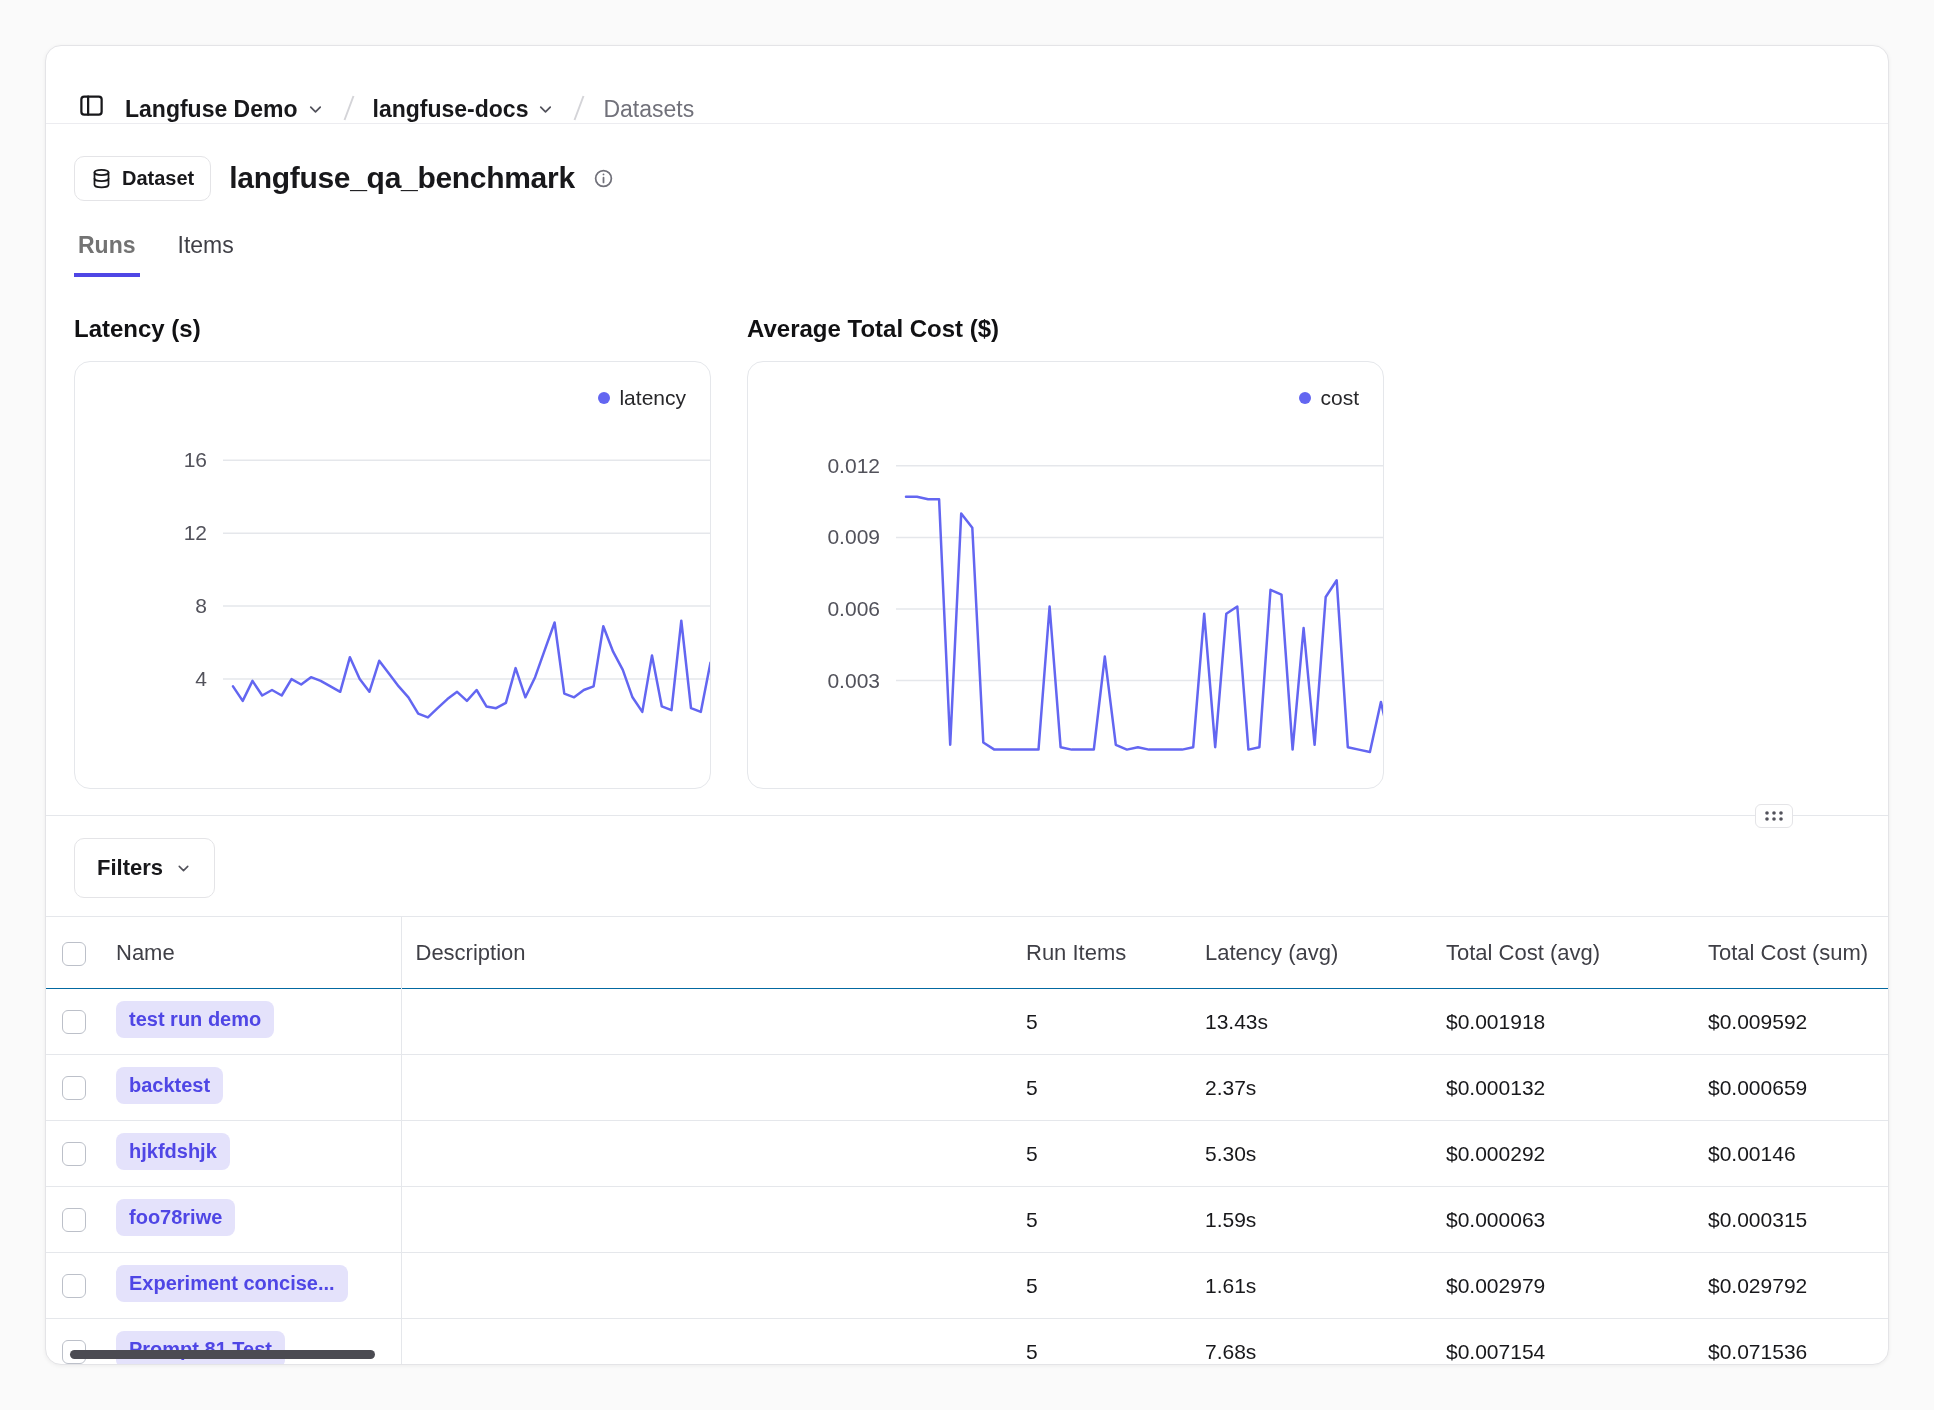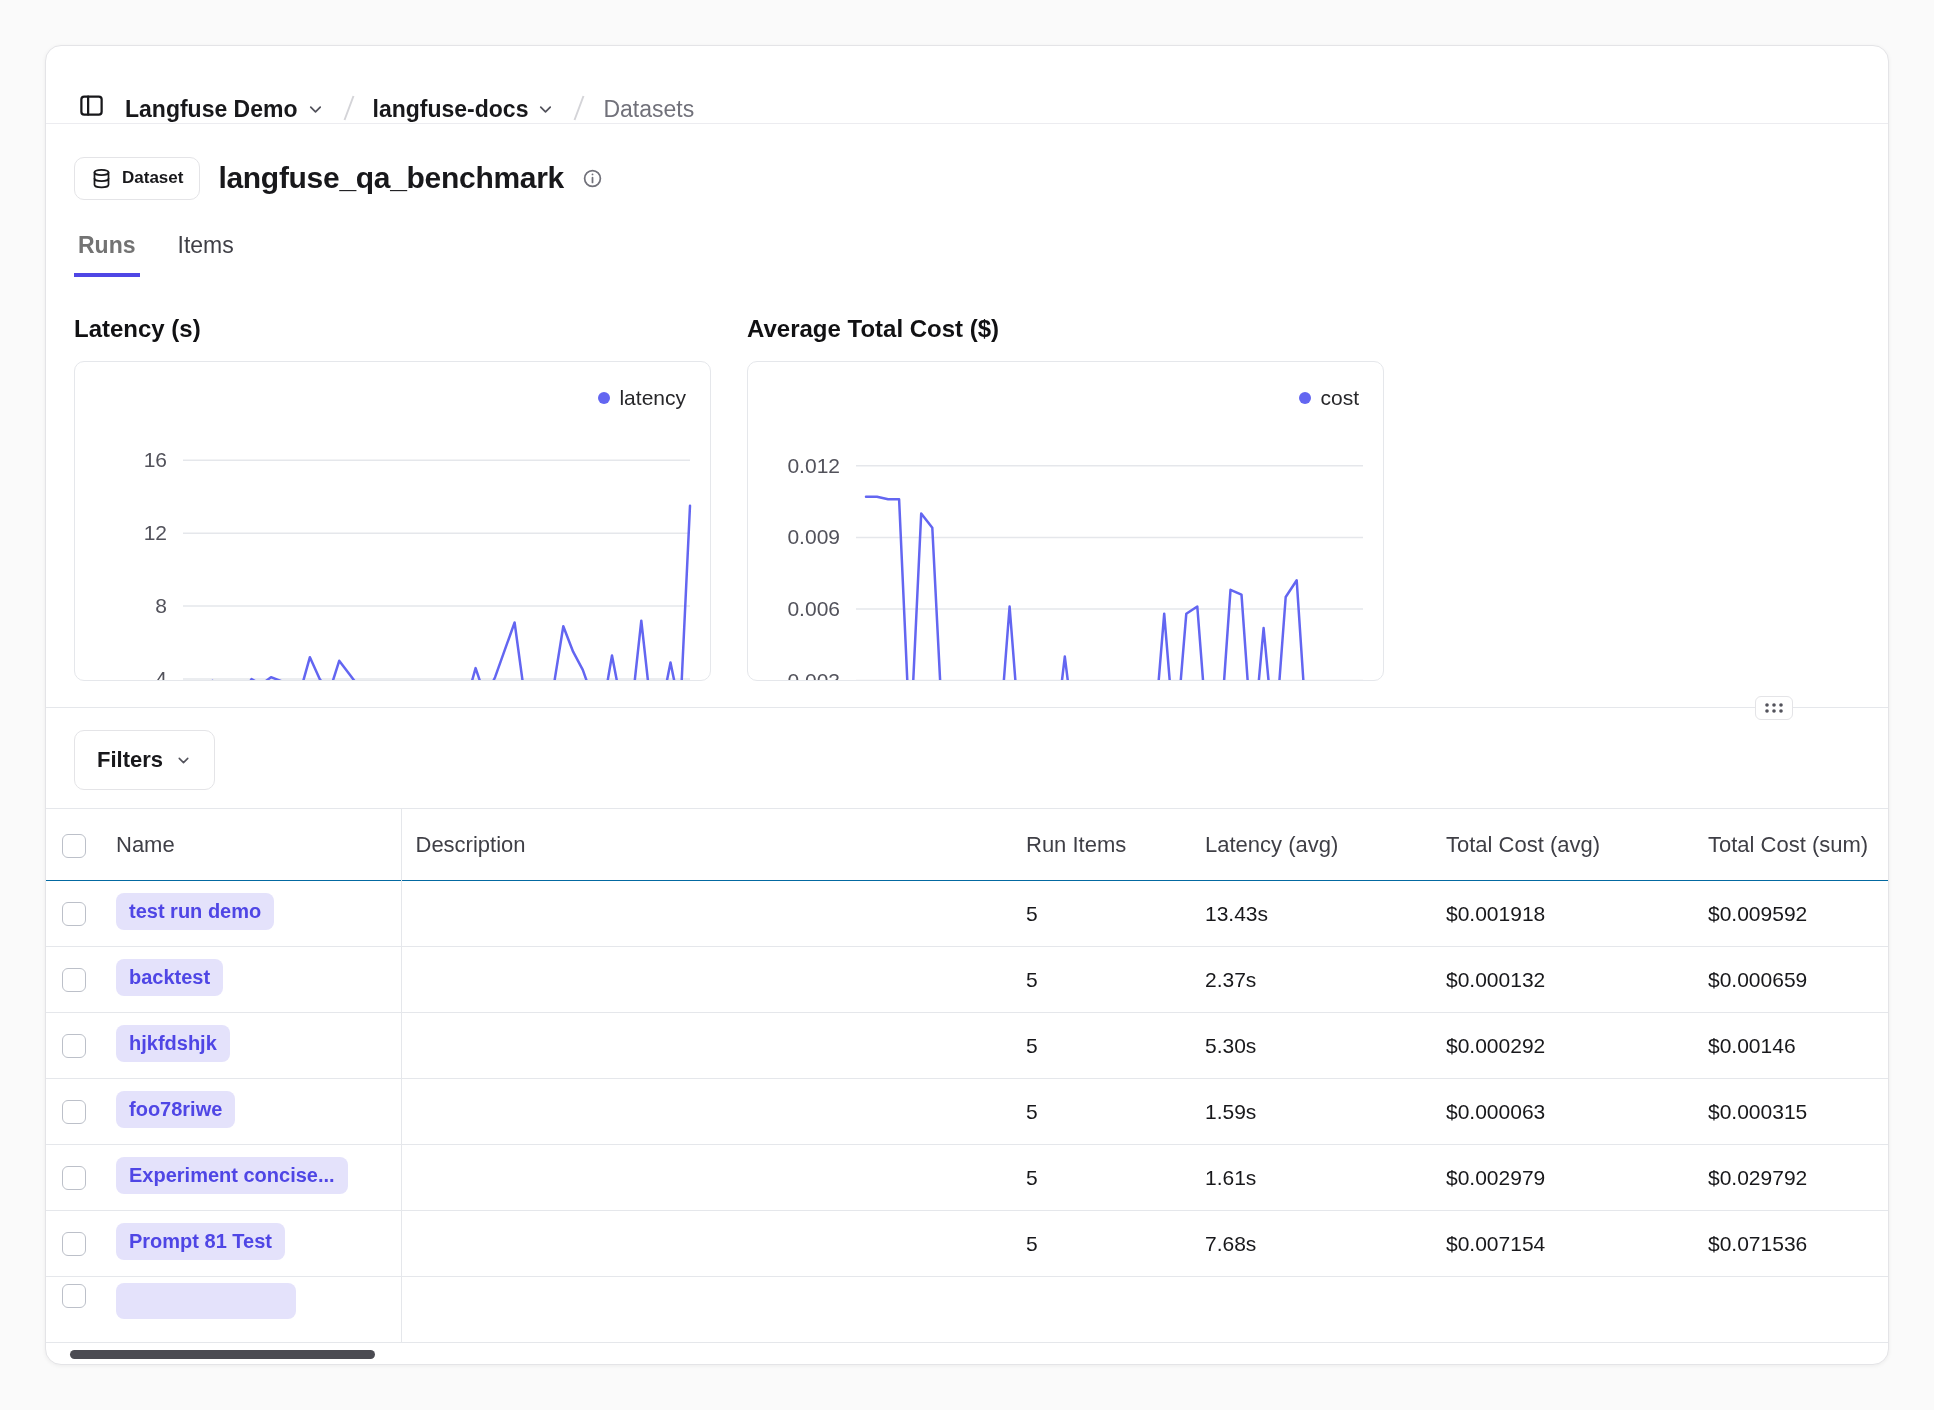--- a/index.html
+++ b/index.html
@@ -16,33 +16,33 @@
   .crumb-name { font-size:23px; font-weight:600; color:#18181b; }
   .crumb-muted { font-size:23px; font-weight:500; color:#71717a; }
   .slash { display:flex; align-items:center; }
   .icon-btn { display:flex; align-items:center; justify-content:center; background:none; border:none; cursor:pointer; padding:4px; }
 
   .content { padding:0 28px; }
 
   
   .dataset-row { margin-top:26px; height:56px; display:flex; align-items:center; gap:18px; }
   .dataset-badge { display:flex; align-items:center; gap:10px; border:1px solid #e4e4e7; border-radius:10px; padding:10px 16px; background:#fff; }
-  .dataset-badge span { font-size:17px; font-weight:600; }
+  .dataset-badge span { font-size:20px; font-weight:600; }
   .page-title { font-size:30px; font-weight:700; letter-spacing:-0.3px; }
 
   
   .tabs { margin-top:26px; display:flex; gap:34px; align-items:flex-end; }
   .tab { font-size:23px; padding:0 4px 14px 4px; color:#3f3f46; cursor:pointer; border-bottom:4px solid transparent; }
   .tab.active { color:#737373; font-weight:600; border-bottom-color:#4f46e5; }
 
   
   .charts-row { margin-top:38px; display:flex; gap:36px; }
   .chart-block { width:637px; }
   .chart-title { font-size:24px; font-weight:700; margin-bottom:18px; color:#111113; }
-  .chart-card { position:relative; height:320px; border:1px solid #e5e7eb; border-radius:10px; background:#fff; overflow:hidden; }
+  .chart-card { position:relative; height:428px; border:1px solid #e5e7eb; border-radius:16px; background:#fff; overflow:hidden;padding-left:40px; }
   .legend { position:absolute; top:24px; right:24px; display:flex; align-items:center; gap:9px; }
   .legend-dot { width:12px; height:12px; border-radius:50%; background:#6366f1; }
   .legend-label { font-size:21px; color:#27272a; }
 
   
   .divider-row { margin-top:26px; position:relative; border-top:1px solid #e5e7eb; }
   .grip-handle { position:absolute; right:95px; top:-12px; width:38px; height:24px; background:#fff; border:1px solid #e4e4e7; border-radius:6px; display:flex; align-items:center; justify-content:center; cursor:grab; }
 
   
   .filters-row { margin-top:22px; padding:0 28px; }

